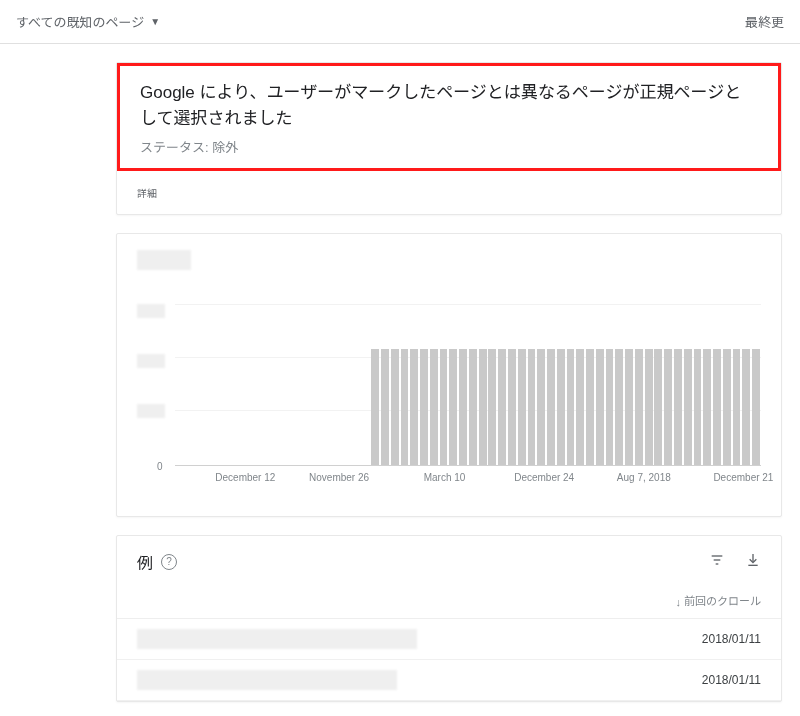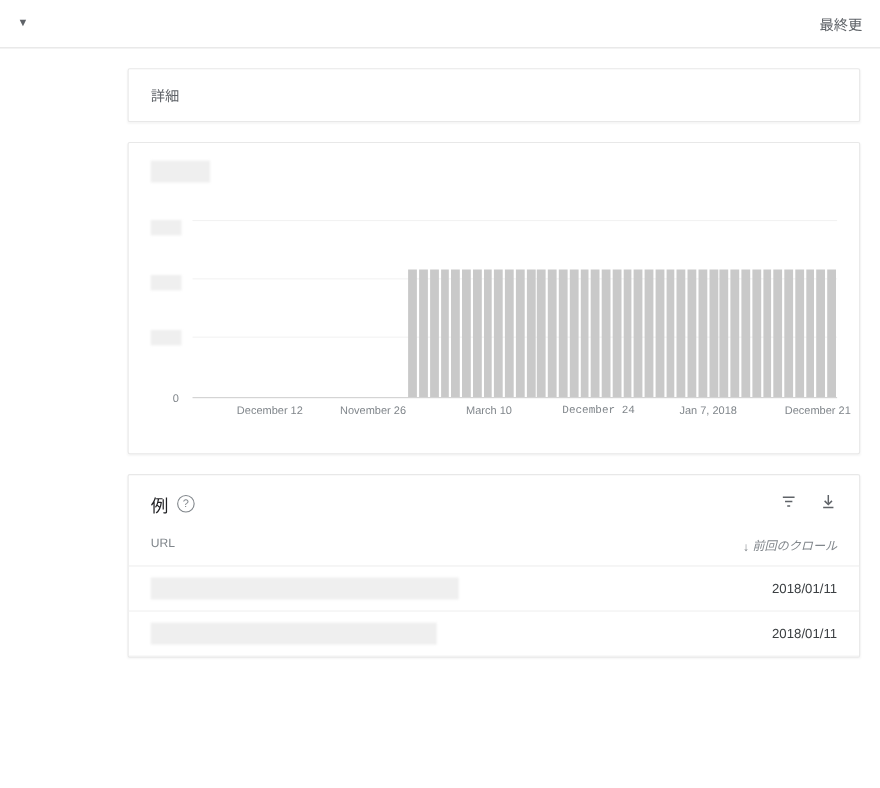--- a/index.html
+++ b/index.html
@@ -56,21 +56,21 @@
     color: #202124;
   }
   .header-card h1 b { font-weight: 500; }
   .header-card .subtitle {
     font-size: 13px;
     color: #80868b;
     margin-top: 4px;
   }
   .header-card .detail-link {
     padding: 14px 20px;
-    font-size: 13px;
+    font-size: 10px;
     color: #5f6368;
     cursor: pointer;
   }
   .chart-card {
     padding: 16px 20px 22px 20px;
   }
   .chart-title {
     font-size: 12px;
     color: #80868b;
     margin-bottom: 2px;
@@ -169,21 +169,21 @@
   }
   .icon-btn { cursor: pointer; font-size: 16px; }
   .table-head {
     display: flex;
     padding: 10px 20px;
     font-size: 11px;
     color: #80868b;
     border-bottom: 1px solid #eee;
   }
   .table-head .col-url { flex: 1; }
-  .table-head .col-date { margin-left: auto; font-style: italic; }
+  .table-head .col-date { margin-left: auto; }
   .sort-arrow { display: inline-block; transform: translateY(1px); }
   .row {
     display: flex;
     align-items: center;
     padding: 10px 20px;
     border-bottom: 1px solid #f0f0f0;
     font-size: 13px;
   }
   .row-url-redact {
     height: 20px;
@@ -194,28 +194,35 @@
     margin-left: auto;
     font-size: 12px;
     color: #3c4043;
   }
 </style>
 </head>
 <body>
 
 <div class="topbar">
   <div class="topbar-left">
+    <span>すべての既知のページ</span>
     <span class="caret-down">▼</span>
   </div>
   <div class="topbar-right">最終更</div>
 </div>
 
 <div class="content">
 
   <div class="card header-card">
+    <div class="status-block">
+      <h1>
+        <b>Google</b><span> により、ユーザーがマークしたページとは異なるページが正規ページとして選択されました</span>
+      </h1>
+      <div class="subtitle">ステータス: 除外</div>
+    </div>
     <div class="detail-link">詳細</div>
   </div>
 
   <div class="card chart-card">
     <div class="redacted-big"></div>
 
     <div class="chart-area">
       <div class="yaxis-redact" style="top:0"></div>
       <div class="yaxis-redact" style="top:50px"></div>
       <div class="yaxis-redact" style="top:100px"></div>
@@ -406,22 +413,22 @@
             <div class="bar-slot">
               <div class="bar" style="height: 72%;"></div>
             </div>
           </div>
       </div>
 
       <div class="xaxis" id="xaxis">
           <span style="left: 12%;">December 12</span>
           <span style="left: 28%;">November 26</span>
           <span style="left: 46%;">March 10</span>
-          <span style="left: 63%; font-family: Liberation Mono, monospace;">December 24</span>
-          <span style="left: 80%;">Jan 7, 2018</span>
+          <span style="left: 63%;">December 24</span>
+          <span style="left: 80%;">Aug 7, 2018</span>
           <span style="left: 97%;">December 21</span>
         </div>
     </div>
   </div>
 
   <div class="card examples-card">
     <div class="examples-header">
       <span class="examples-title">例</span>
       <span class="help-icon">?</span>
       <div class="examples-actions">
@@ -435,21 +442,20 @@
         <span class="icon-btn">
           <svg width="16" height="16" viewBox="0 0 24 24" fill="none" stroke="#5f6368" stroke-width="2">
               <path d="M12 3v12"></path>
               <path d="M7 11l5 5 5-5"></path>
               <path d="M5 20h14"></path>
             </svg>
         </span>
       </div>
     </div>
     <div class="table-head">
-      <span class="col-url">URL</span>
       <span class="col-date">
         <span class="sort-arrow">↓</span>
         <span>前回のクロール</span>
       </span>
     </div>
     <div id="rows">
         <div class="row">
           <div class="row-url-redact" style="width: 280px;"></div>
           <div class="row-date">2018/01/11</div>
         </div>

